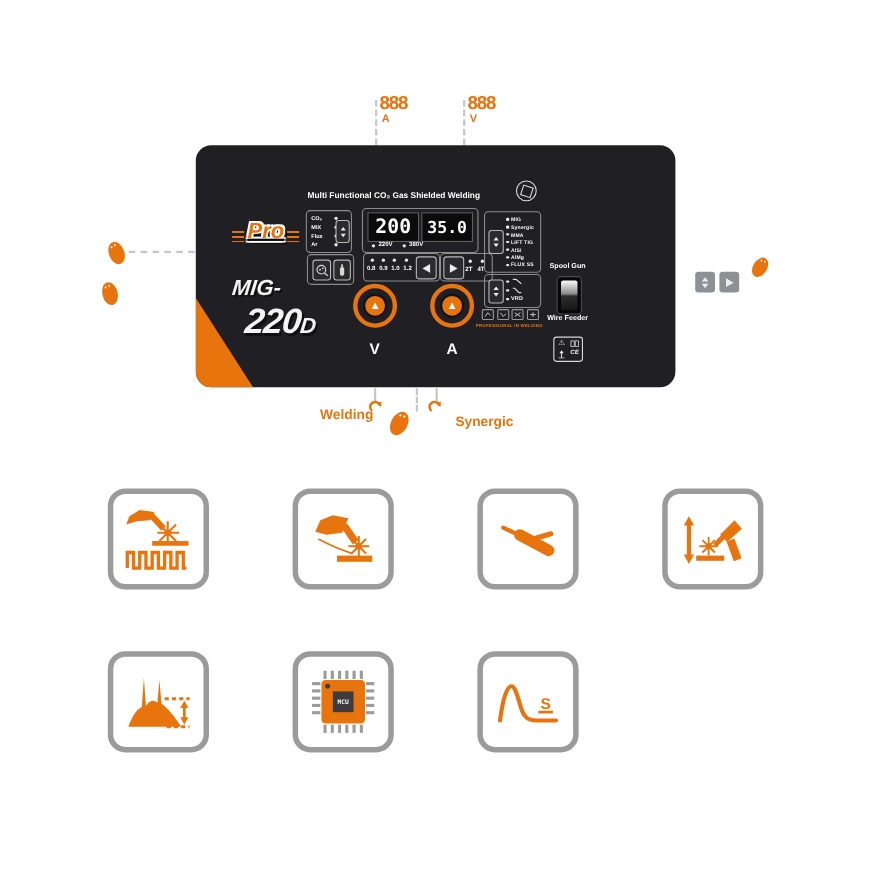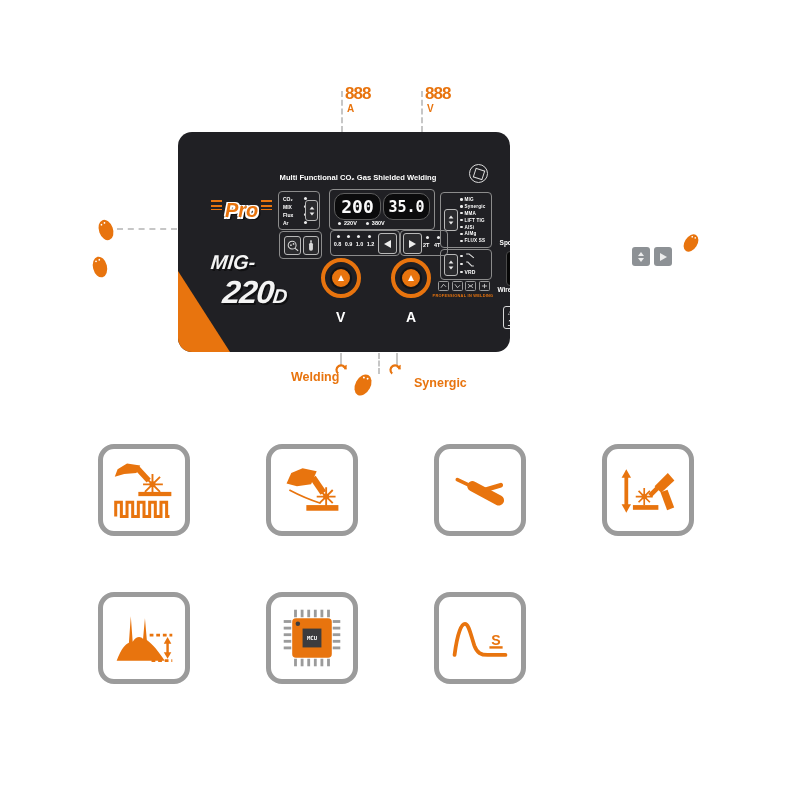--- a/index.html
+++ b/index.html
@@ -7,49 +7,49 @@
   #stage{position:relative;width:800px;height:800px;background:#ffffff;overflow:hidden;
          font-family:"Liberation Sans",sans-serif;}
   .abs{position:absolute;}
   .vdash{position:absolute;width:0;border-left:2px dashed #c6c6c6;}
   .hdash{position:absolute;height:0;border-top:2px dashed #c6c6c6;}
   
   .seg{font-family:Liberation Sans, sans-serif;font-weight:bold;font-size:17px;
        color:var(--acc);letter-spacing:-1px;line-height:1;}
   .segunit{font-size:10px;font-weight:bold;color:var(--acc);line-height:1;}
   
-  #panel{position:absolute;left:178px;top:132px;width:332px;height:220px;background:var(--panel);
+  #panel{position:absolute;left:178px;top:132px;width:436px;height:220px;background:var(--panel);
          border-radius:14px;overflow:hidden;}
   #wedge{position:absolute;left:0;top:139px;width:52px;height:81px;background:var(--acc);
          clip-path:polygon(0 0,0 100%,100% 100%);}
   .ptitle{position:absolute;left:95px;top:41px;width:170px;text-align:center;color:#fff;
           font-size:7.6px;font-weight:bold;white-space:nowrap;}
   .badge{position:absolute;left:291px;top:32px;width:17px;height:17px;border:1.4px solid #d9d9d9;
          border-radius:50%;display:flex;align-items:center;justify-content:center;}
   .badge .sq{width:8px;height:8px;border:1px solid #d9d9d9;transform:rotate(18deg);}
-  .prologo{position:absolute;left:33px;top:68px;display:flex;align-items:flex-start;gap:3px;}
+  .prologo{position:absolute;left:33px;top:68px;display:flex;align-items:flex-end;gap:3px;text-decoration:underline;}
   .speed{width:11px;height:10px;background:repeating-linear-gradient(to bottom,var(--acc) 0 2px,transparent 2px 4.5px);}
   .protext{font-size:20px;font-weight:900;font-style:italic;color:var(--acc);line-height:1;
            text-shadow:-1.5px -1.5px 0 #fff,1.5px -1.5px 0 #fff,-1.5px 1.5px 0 #fff,1.5px 1.5px 0 #fff,3px 3px 0 #101012;}
   .pbox{position:absolute;border:1px solid var(--bord);border-radius:4px;}
   .pbtn{position:absolute;background:#2b2b2e;border:1px solid #b8b8b8;border-radius:3px;
         display:flex;flex-direction:column;align-items:center;justify-content:center;gap:2px;}
   .tri-u{width:0;height:0;border-left:3.5px solid transparent;border-right:3.5px solid transparent;border-bottom:4.5px solid #ededed;}
   .tri-d{width:0;height:0;border-left:3.5px solid transparent;border-right:3.5px solid transparent;border-top:4.5px solid #ededed;}
   .tri-l{width:0;height:0;border-top:4.5px solid transparent;border-bottom:4.5px solid transparent;border-right:7px solid #ededed;}
   .tri-r{width:0;height:0;border-top:4.5px solid transparent;border-bottom:4.5px solid transparent;border-left:7px solid #ededed;}
   .d3{width:3px;height:3px;border-radius:50%;background:var(--ledw);}
   .d25{width:2.5px;height:2.5px;border-radius:50%;background:var(--ledw);}
   .gasrow{display:flex;align-items:center;height:8px;padding-left:4px;width:24px;}
   .gasrow .lbl{font-size:5px;font-weight:bold;color:#fff;}
   .gasrow .d3{margin-left:auto;}
   .tinylbl{font-size:5.5px;font-weight:bold;color:#fff;line-height:1;}
   .moderow{display:flex;align-items:center;gap:2px;height:6.9px;}
   .moderow .lbl{font-size:4.6px;font-weight:bold;color:#fff;letter-spacing:.2px;white-space:nowrap;}
-  .disp{position:absolute;background:#0b0b0c;border:1px solid #5e5e5e;border-radius:10px;
+  .disp{position:absolute;background:#0b0b0c;border:1px solid #5e5e5e;border-radius:0;
         display:flex;align-items:center;justify-content:center;}
   .dval{font-family:"DejaVu Sans Mono",monospace;font-weight:bold;color:#fafafa;font-size:18px;letter-spacing:0;}
   .certbox{width:9px;height:8px;border:1px solid #9a9a9a;border-radius:1.5px;display:flex;align-items:center;justify-content:center;}
   .slogan{position:absolute;left:252px;top:161px;width:66px;text-align:center;color:var(--acc);
           font-size:3.9px;font-weight:bold;letter-spacing:.25px;white-space:nowrap;}
   .wlabel{position:absolute;text-align:center;color:#fff;font-size:6.5px;font-weight:bold;white-space:nowrap;}
   .switch{position:absolute;left:328px;top:119px;width:21px;height:33px;background:#070707;
           border:1px solid #4a4a4a;border-radius:4px;}
   .rocker{position:absolute;inset:3px;border-radius:2px;
           background:linear-gradient(180deg,#fcfcfc 0%,#8a8a8a 45%,#2e2e2e 52%,#161616 100%);}

